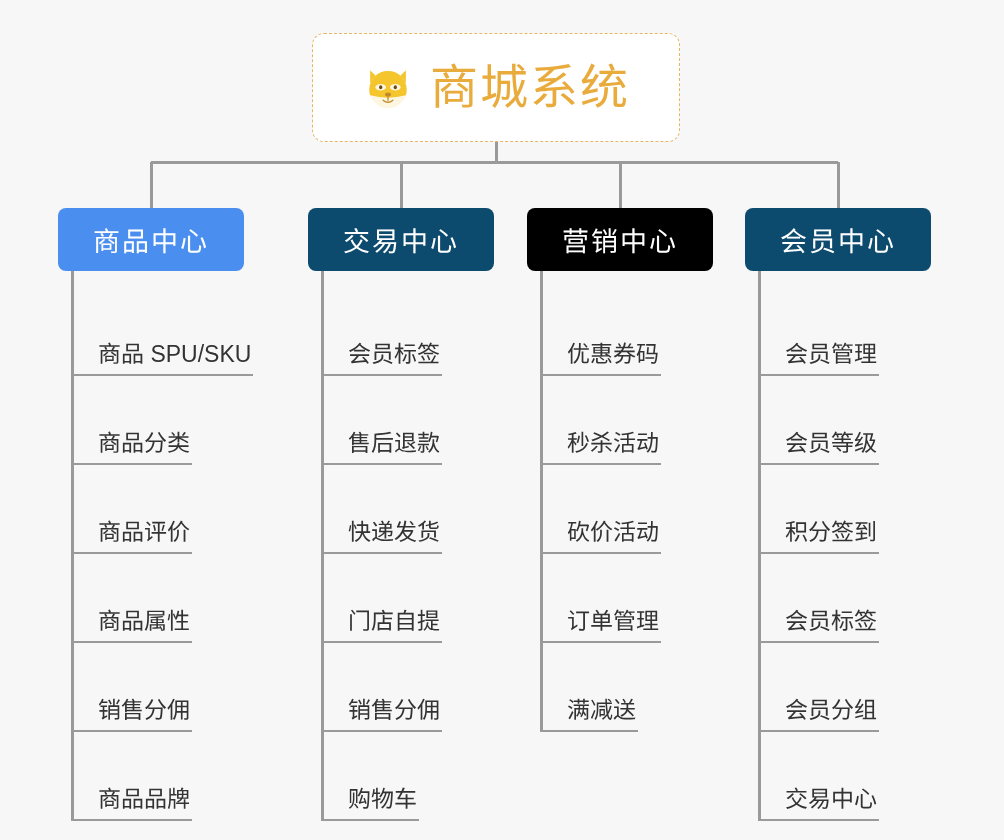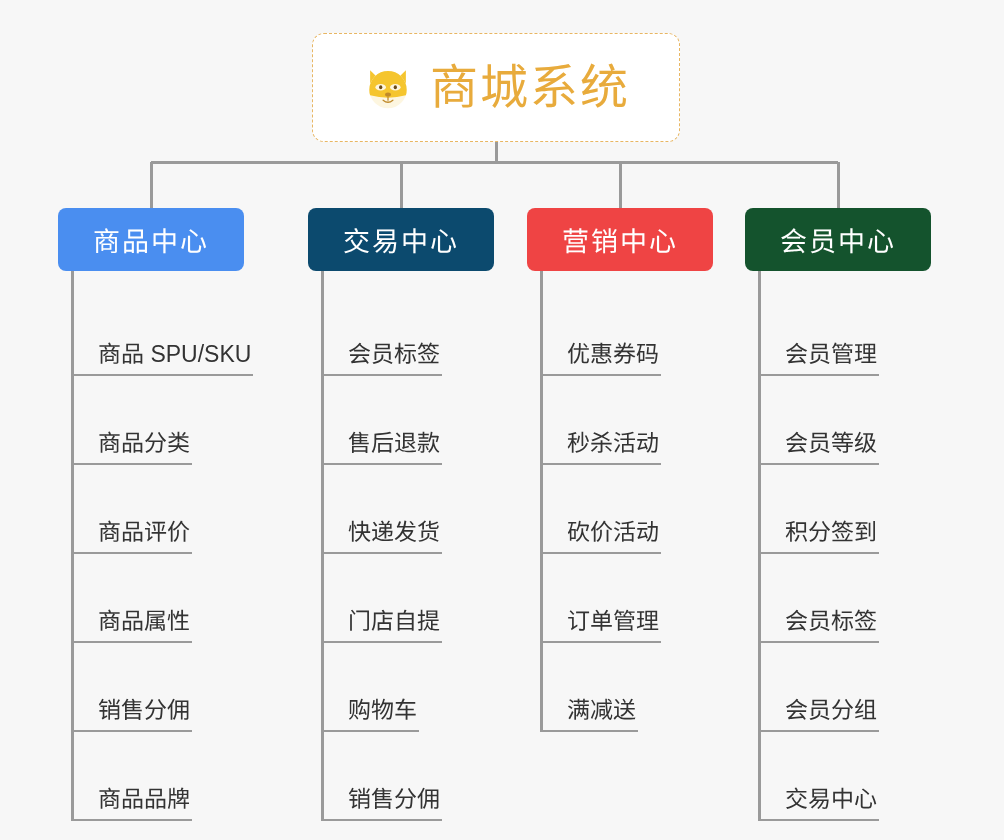--- a/index.html
+++ b/index.html
@@ -195,51 +195,51 @@
         <div class="leaf-item">
             <span class="leaf-label">售后退款</span>
           </div>
         <div class="leaf-item">
             <span class="leaf-label">快递发货</span>
           </div>
         <div class="leaf-item">
             <span class="leaf-label">门店自提</span>
           </div>
         <div class="leaf-item">
+            <span class="leaf-label">销售分佣</span>
+          </div>
+        <div class="leaf-item">
             <span class="leaf-label">购物车</span>
           </div>
-        <div class="leaf-item">
-            <span class="leaf-label">销售分佣</span>
-          </div>
       </div>
     </div>
 
     <div class="branch branch-2">
-      <div class="branch-header" style="background:#ef4444">营销中心</div>
+      <div class="branch-header" style="background:#000000">营销中心</div>
       <div class="leaf-list">
         <div class="leaf-item">
             <span class="leaf-label">优惠券码</span>
           </div>
         <div class="leaf-item">
             <span class="leaf-label">秒杀活动</span>
           </div>
         <div class="leaf-item">
             <span class="leaf-label">砍价活动</span>
           </div>
         <div class="leaf-item">
             <span class="leaf-label">订单管理</span>
           </div>
         <div class="leaf-item">
             <span class="leaf-label">满减送</span>
           </div>
       </div>
     </div>
 
     <div class="branch branch-3">
-      <div class="branch-header" style="background:#14532d">会员中心</div>
+      <div class="branch-header" style="background:#0c4a6e">会员中心</div>
       <div class="leaf-list">
         <div class="leaf-item">
             <span class="leaf-label">会员管理</span>
           </div>
         <div class="leaf-item">
             <span class="leaf-label">会员等级</span>
           </div>
         <div class="leaf-item">
             <span class="leaf-label">积分签到</span>
           </div>

